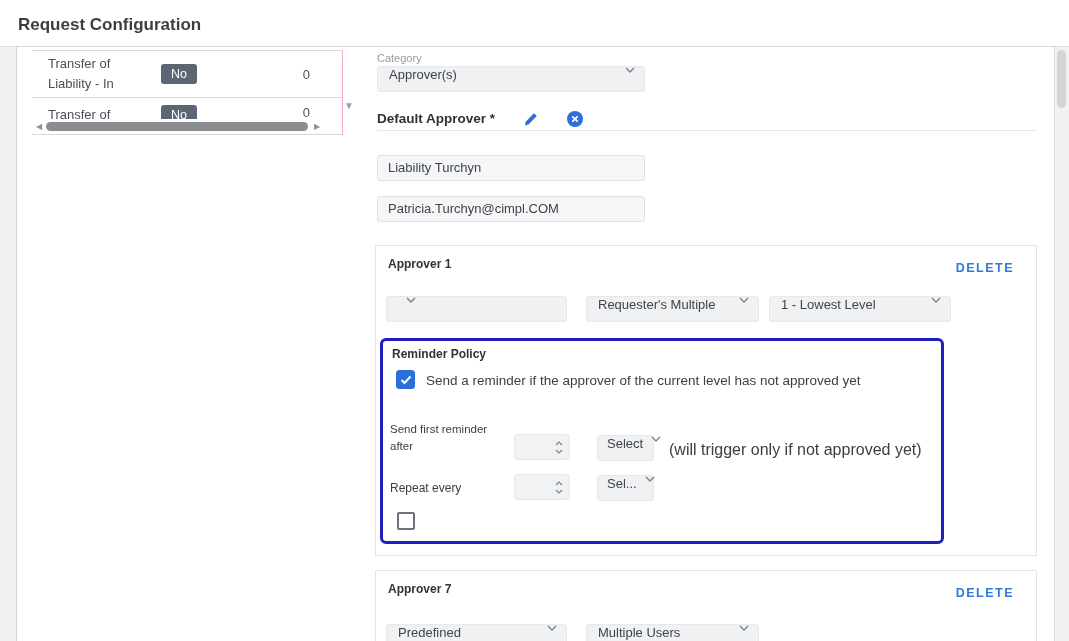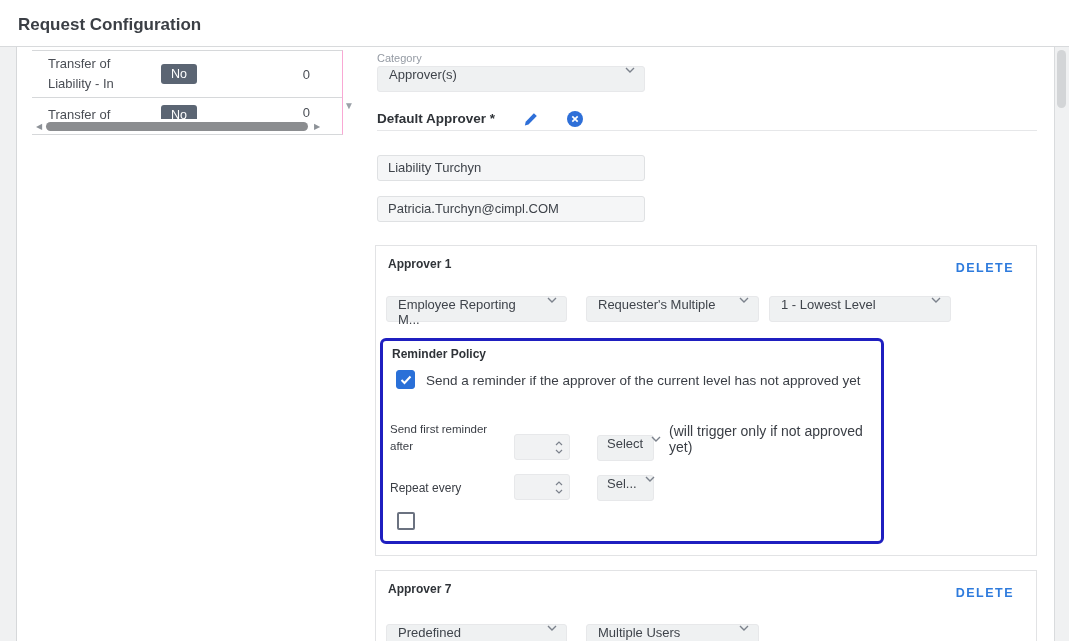--- a/index.html
+++ b/index.html
@@ -64,42 +64,42 @@
   .card-2 { top:570px; height:110px; }
   .card-title { position:absolute; left:12px; top:11px; font-size:12px; font-weight:700; color:#2f3338; }
   .delete-link { position:absolute; right:22px; top:15px; font-size:12.5px; font-weight:700; letter-spacing:1.5px; color:#2e7bdd; cursor:pointer; }
 
   .dd1 { left:10px; top:50px; width:181px; }
   .dd2 { left:210px; top:50px; width:173px; }
   .dd3 { left:393px; top:50px; width:182px; }
   .card-2 .dd1, .card-2 .dd2 { top:53px; }
 
   
-  .reminder-box { position:absolute; left:4px; top:92px; width:504px; height:206px; border:3px solid #1f1fc0; border-radius:6px; background:#fff; }
+  .reminder-box { position:absolute; left:4px; top:92px; width:564px; height:206px; border:3px solid #1f1fc0; border-radius:6px; background:#fff; }
   .rp-title { position:absolute; left:9px; top:6px; font-size:12px; font-weight:700; color:#2f3338; }
   .checkbox { position:absolute; width:19px; height:19px; border-radius:3px; display:flex; align-items:center; justify-content:center; cursor:pointer; }
   .checkbox.checked { background:#2a70d8; border:1px solid #2a70d8; }
   .checkbox.unchecked { background:#fff; border:2px solid #6b7280; width:18px; height:18px; border-radius:2px; }
   .cb-send { left:13px; top:29px; }
   .cb-copy { left:14px; top:171px; }
   .cb-label { position:absolute; font-size:13.5px; color:#3a3e45; }
   .lbl-send { left:43px; top:32px; }
   .lbl-copy { left:43px; top:173px; }
 
   .rp-small-label { position:absolute; font-size:11.5px; color:#3a3e45; line-height:1.45; }
   .lbl-first { left:7px; top:80px; width:112px; }
   .lbl-repeat { left:7px; top:139px; font-size:12px; }
 
   .spinner { position:absolute; width:56px; height:26px; background:#f1f2f3; border:1px solid #e7e8ea; border-radius:3px; display:flex; align-items:center; justify-content:flex-end; padding-right:6px; cursor:text; }
   .spinner .arrows { display:flex; flex-direction:column; gap:3px; align-items:center; }
   .sp1 { left:131px; top:93px; }
   .sp2 { left:131px; top:133px; }
   .sel1 { left:214px; top:94px; width:57px; padding:0 7px 0 9px; }
   .sel2 { left:214px; top:134px; width:57px; padding:0 18px 0 9px; }
-  .rp-note { position:absolute; left:286px; top:82px; font-size:14px; color:#3a3e45; }
+  .rp-note { position:absolute; left:286px; top:100px; font-size:16px; color:#3a3e45; }
 </style>
 </head>
 <body>
 
 <div class="abs page-title">Request Configuration</div>
 <div class="abs header-divider"></div>
 
 <div class="abs left-gutter"></div>
 <div class="abs right-scrollbar">
   <div class="thumb"></div>
@@ -150,21 +150,20 @@
 <div class="abs da-rule"></div>
 
 <div class="text-field name-field">Liability Turchyn</div>
 <div class="text-field email-field">Patricia.Turchyn@cimpl.COM</div>
 
 <div class="card card-1">
   <div class="card-title">Approver 1</div>
   <div class="delete-link">DELETE</div>
 
   <div class="select dd1">
-    <span>Employee Reporting M...</span>
     <svg width="10" height="6" viewBox="0 0 10 6">
         <path d="M1 1l4 4 4-4" stroke="#7c828c" stroke-width="1.4" fill="none"></path>
       </svg>
   </div>
   <div class="select dd2">
     <span>Requester's Multiple</span>
     <svg width="10" height="6" viewBox="0 0 10 6">
         <path d="M1 1l4 4 4-4" stroke="#7c828c" stroke-width="1.4" fill="none"></path>
       </svg>
   </div>

